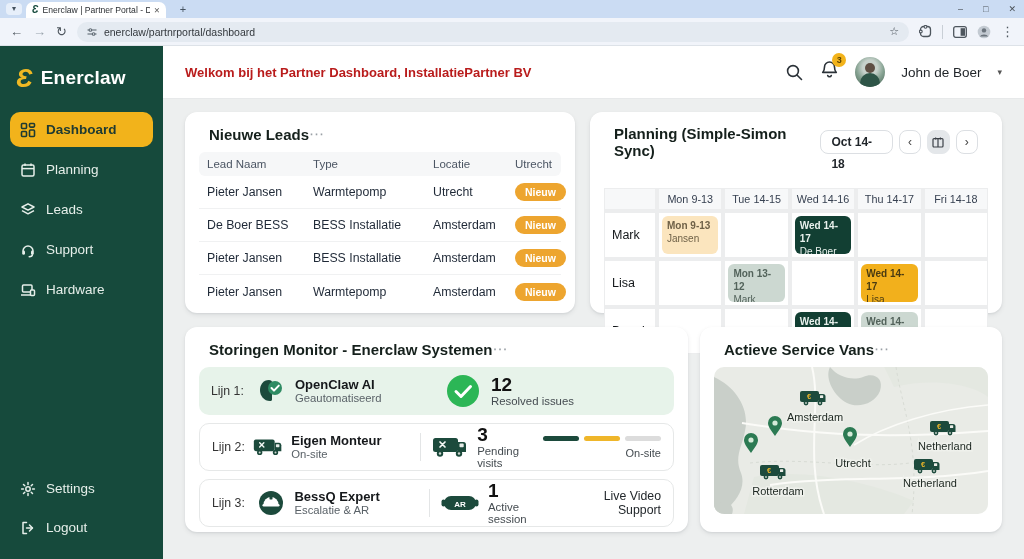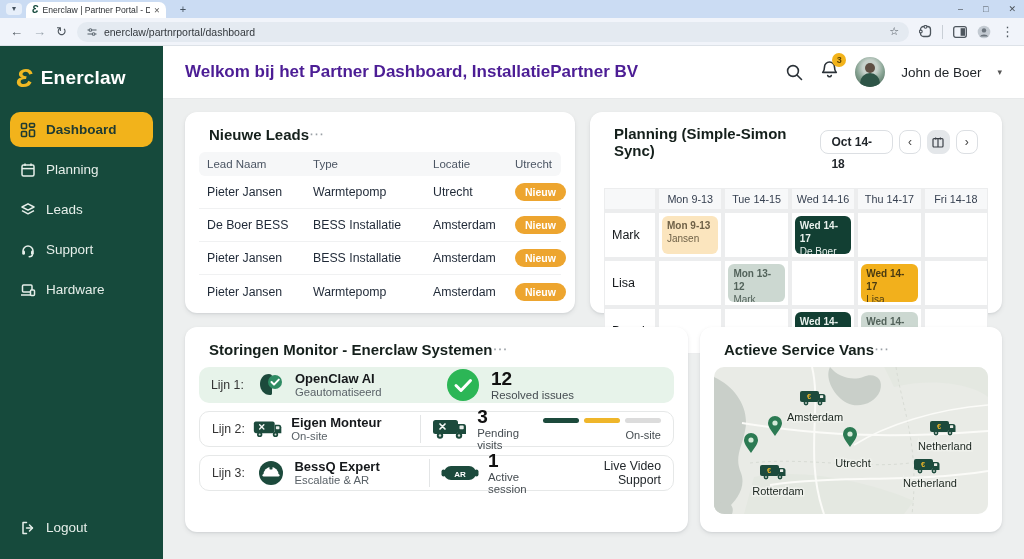--- a/index.html
+++ b/index.html
@@ -39,21 +39,21 @@
   .navlist { padding:4px 10px; display:flex; flex-direction:column; gap:5px; }
   .navitem { display:flex; align-items:center; gap:10px; height:35px; padding:0 10px; border-radius:10px;
       font-size:13.5px; color:#E6EFEA; }
   .navitem.active { background:#F2B31B; color:#203B32; font-weight:bold; }
   .navitem svg { flex:0 0 auto; }
   .side-footer { position:absolute; left:10px; right:10px; bottom:14px; display:flex; flex-direction:column; gap:4px; }
 
   
   .header { left:163px; top:46px; width:861px; height:53px; background:#fff; border-bottom:1px solid #E7E9EA;
       display:flex; align-items:center; padding:0 22px; }
-  .page-title { font-size:17px; font-weight:bold; color:#4c1d95; }
+  .page-title { font-size:13px; font-weight:bold; color:#b91c1c; }
   .hdr-right { margin-left:auto; display:flex; align-items:center; gap:16px; }
   .bell-wrap { position:relative; }
   .bell-badge { position:absolute; top:-7px; right:-7px; min-width:14px; height:14px; border-radius:7px;
       background:#F2B31B; color:#5B4300; font-size:9px; font-weight:bold; text-align:center; line-height:14px; padding:0 3px; }
   .avatar { width:30px; height:30px; border-radius:50%;
       background:radial-gradient(circle at 50% 35%, #C7D2CB 0 30%, #87A393 55%, #3E5B4C 100%); position:relative; overflow:hidden; }
   .avatar::before { content:""; position:absolute; left:10px; top:6px; width:10px; height:10px; border-radius:50%; background:#5E4F43; }
   .avatar::after  { content:""; position:absolute; left:5px; top:16px; width:20px; height:14px; border-radius:10px 10px 0 0; background:#2E5547; }
   .user-name { font-size:13.5px; color:#22262A; }
   .caret { font-size:9px; color:#555; }
@@ -92,21 +92,21 @@
   .ev { flex:1; margin:3px; border-radius:6px; padding:3px 5px; font-size:10px; line-height:1.32; overflow:hidden; }
   .ev .l1 { font-weight:bold; }
   .ev-cream { background:#FBE5BE; color:#6F6147; }
   .ev-dark  { background:#123F33; color:#E9F1ED; }
   .ev-sage  { background:#CCD8D1; color:#53635B; }
   .ev-amber { background:#F2B01C; color:#4A3B12; }
 
   
   #monitor { left:185px; top:327px; width:503px; height:205px; }
   .mrows { padding:0 14px; display:flex; flex-direction:column; gap:8px; }
-  .mrow { height:36px; border-radius:10px; display:flex; align-items:center; padding:0 12px; }
+  .mrow { height:48px; border-radius:10px; display:flex; align-items:center; padding:0 12px; }
   .mrow.green { background:#E7F3EA; }
   .mrow.bordered { background:#fff; border:1px solid #E6E8E8; }
   .m-label { width:44px; font-size:12.3px; color:#333; }
   .m-ic { width:32px; height:28px; margin-right:8px; display:flex; align-items:center; justify-content:center; }
   .m-names { width:126px; }
   .m-name { font-size:13px; font-weight:bold; color:#15181B; line-height:1.15; }
   .m-sub  { font-size:11.3px; color:#5A6268; }
   .m-div { width:1px; height:28px; background:#E3E5E6; margin:0 11px; }
   .m-div.hidden { background:transparent; }
   .m-big { width:38px; margin-right:9px; display:flex; align-items:center; justify-content:center; }
@@ -235,20 +235,29 @@
               <path d="M1 13 H13"></path>
             <rect x="10.5" y="8" width="4" height="5.5" rx="1" fill="#164A3C"></rect>
           </g>
         </svg>
         <span>Hardware</span>
       </div>
     </div>
     <div class="side-footer">
       <div class="navitem">
         <svg width="16" height="16" viewBox="0 0 16 16">
+          <g fill="none" stroke="currentColor" stroke-width="1.5" stroke-linecap="round">
+            <circle cx="8" cy="8" r="2.2"></circle>
+            <path d="M8 1.6 V3.4 M8 12.6 V14.4 M1.6 8 H3.4 M12.6 8 H14.4 M3.5 3.5 L4.8 4.8 M11.2 11.2 L12.5 12.5 M12.5 3.5 L11.2 4.8 M4.8 11.2 L3.5 12.5"></path>
+          </g>
+        </svg>
+        <span>Settings</span>
+      </div>
+      <div class="navitem">
+        <svg width="16" height="16" viewBox="0 0 16 16">
           <g fill="none" stroke="currentColor" stroke-width="1.5" stroke-linecap="round" stroke-linejoin="round">
             <path d="M6.5 2.5 H3 V13.5 H6.5"></path>
               <path d="M9.5 5 L12.5 8 L9.5 11"></path>
               <line x1="12.2" y1="8" x2="6.5" y2="8"></line>
           </g>
         </svg>
         <span>Logout</span>
       </div>
     </div>
   </div>

